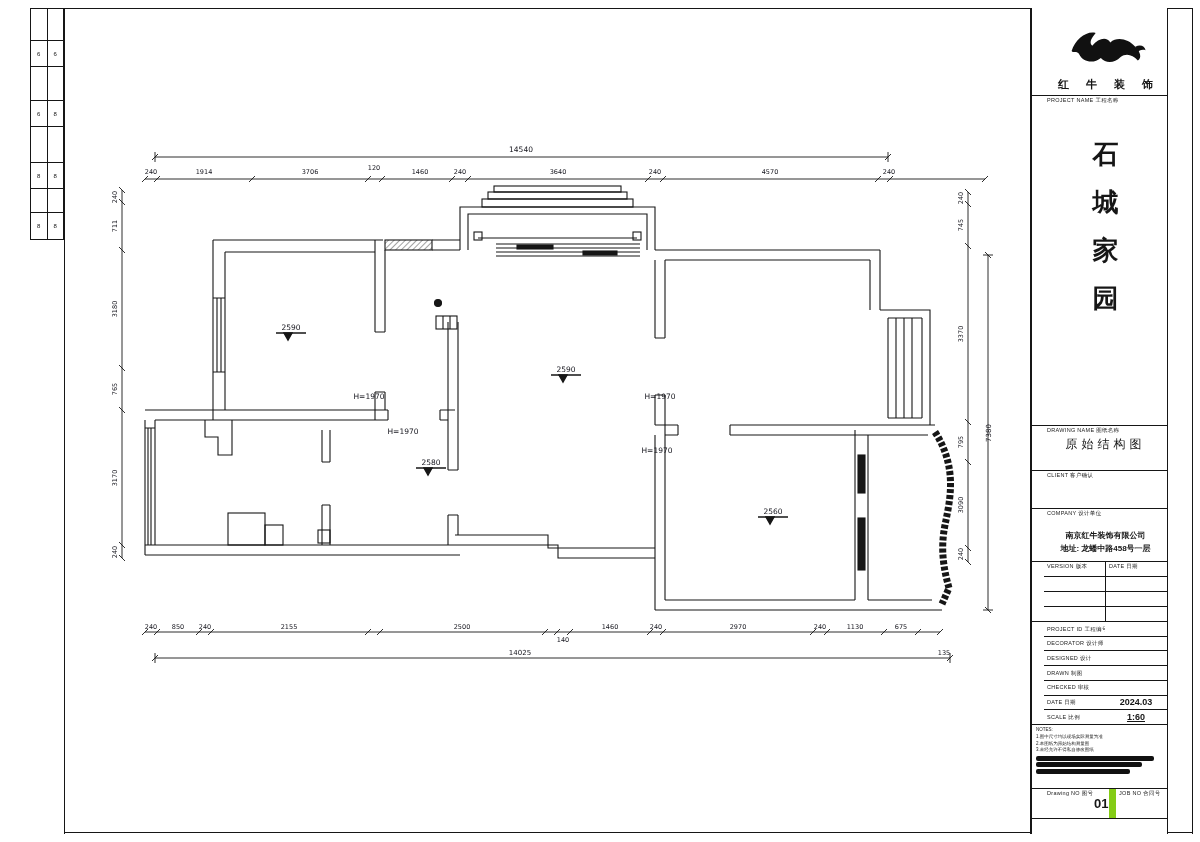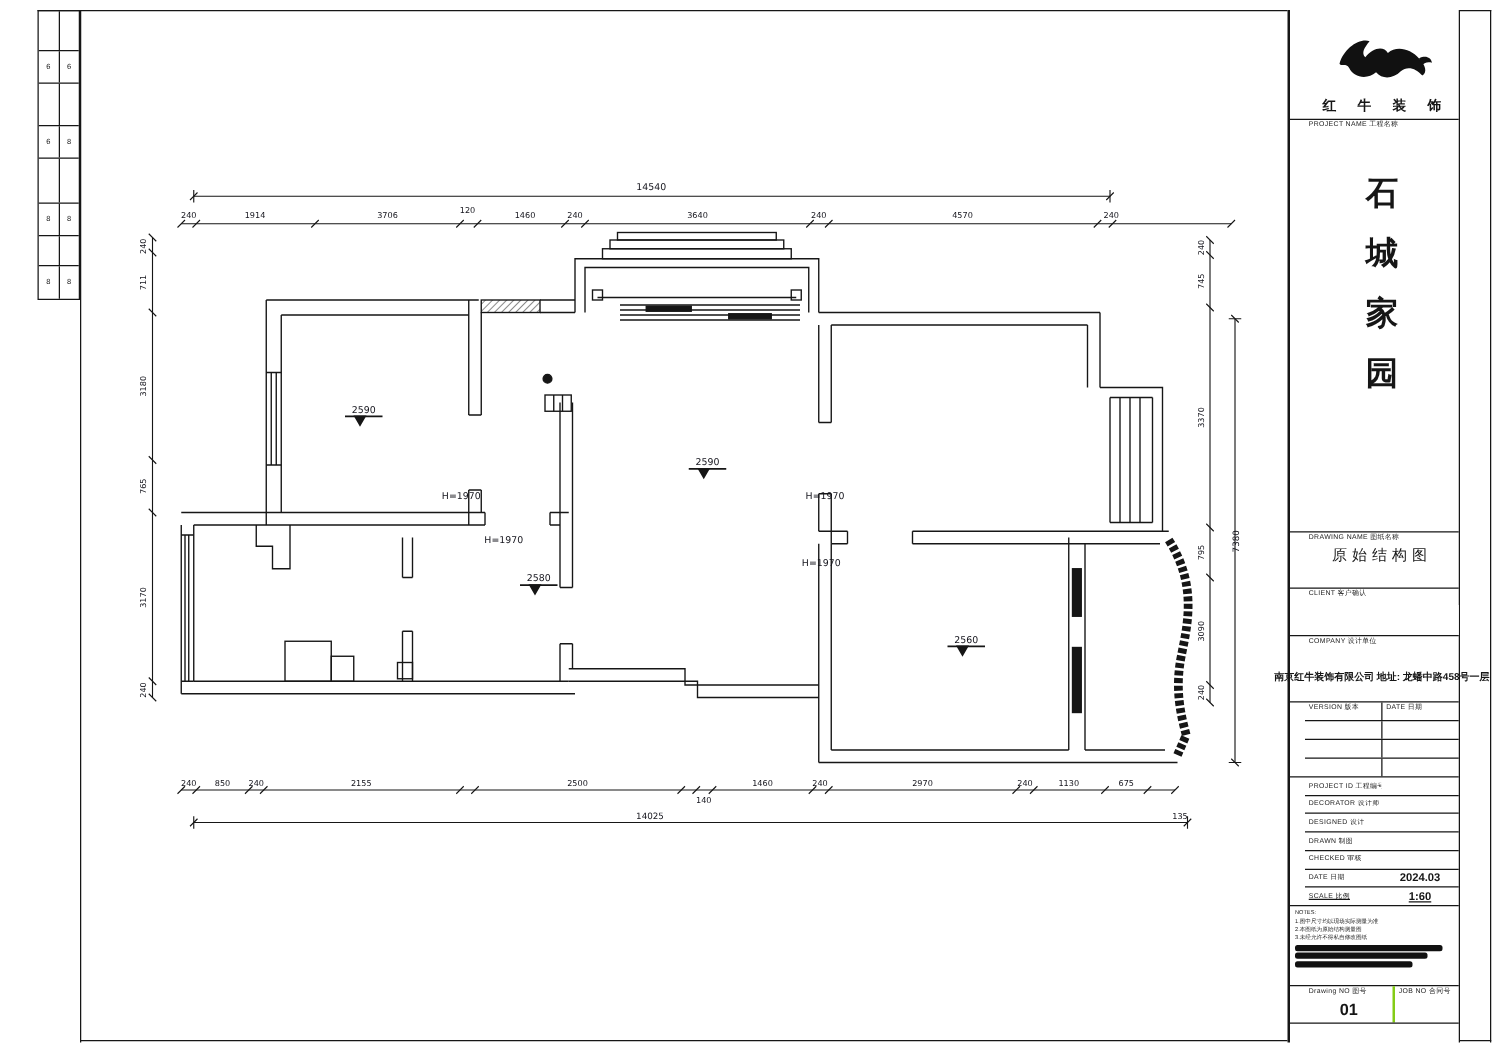--- a/index.html
+++ b/index.html
@@ -28,37 +28,37 @@
          white-space:nowrap;overflow:hidden;}
   .logo-cell{top:0;height:87px;display:flex;flex-direction:column;align-items:center;justify-content:flex-end;}
   .brand-name{font-size:11px;letter-spacing:7px;padding-left:7px;margin-bottom:3px;font-weight:bold;}
   .label-row{height:14px;}
   .proj-name{top:105px;height:312px;display:flex;flex-direction:column;align-items:center;
              padding-top:28px;gap:22px;}
   .proj-char{font-size:26px;font-weight:bold;line-height:1;}
   .dwg-name{top:420px;height:32px;display:flex;align-items:center;justify-content:center;
             font-size:12px;letter-spacing:4px;font-weight:normal;}
   .empty-cell{background:#fff;}
-  .company{top:514px;height:39px;display:flex;flex-direction:row;align-items:center;justify-content:center;gap:2px;}
+  .company{top:514px;height:39px;display:flex;flex-direction:column;align-items:center;justify-content:center;gap:2px;}
   .company div{font-size:8px;font-weight:bold;white-space:nowrap;}
   .vtable{top:553px;height:60px;display:flex;flex-direction:column;}
   .vt-row{flex:1;display:flex;border-bottom:1px solid #161616;box-sizing:border-box;}
   .vt-row:last-child{border-bottom:none;}
   .vt-cell{flex:1;box-sizing:border-box;}
   .vt-cell:first-child{border-right:1px solid #161616;}
   .inforows{top:613px;height:103px;display:flex;flex-direction:column;border-top:1.4px solid #161616;}
   .info-row{flex:1;display:flex;align-items:center;border-bottom:1px solid #161616;box-sizing:border-box;}
   .info-row:last-child{border-bottom:none;text-decoration:underline;}
   .info-row .micro{flex:1;padding-top:0;}
   .info-val{width:62px;text-align:center;font-size:9px;font-weight:bold;}
   .notes{top:716px;height:64px;padding:2px 0 0 4px;box-sizing:border-box;}
   .note-line{font-size:4.5px;color:#222;line-height:1.5;white-space:nowrap;overflow:hidden;}
   .redact{height:5px;background:#111;margin:1.5px 0;border-radius:2px;}
   .botrow{top:780px;height:30px;display:flex;}
-  .bot-cell-l{width:72px;border-right:2px solid #84cc16;box-sizing:border-box;display:flex;flex-direction:column;}
+  .bot-cell-l{width:72px;border-right:7px solid #84cc16;box-sizing:border-box;display:flex;flex-direction:row;}
   .bot-cell-r{flex:1;}
   .dno{flex:1;display:flex;align-items:center;justify-content:center;font-size:13px;font-weight:bold;}
   .tail-cell{top:810px;height:16px;border-top:1px solid #161616;}
   
   svg.plan{position:absolute;left:0;top:0;}
   svg text{font-family:"DejaVu Sans","Liberation Sans",sans-serif;fill:#14141c;}
 </style>
 </head>
 <body>
 

